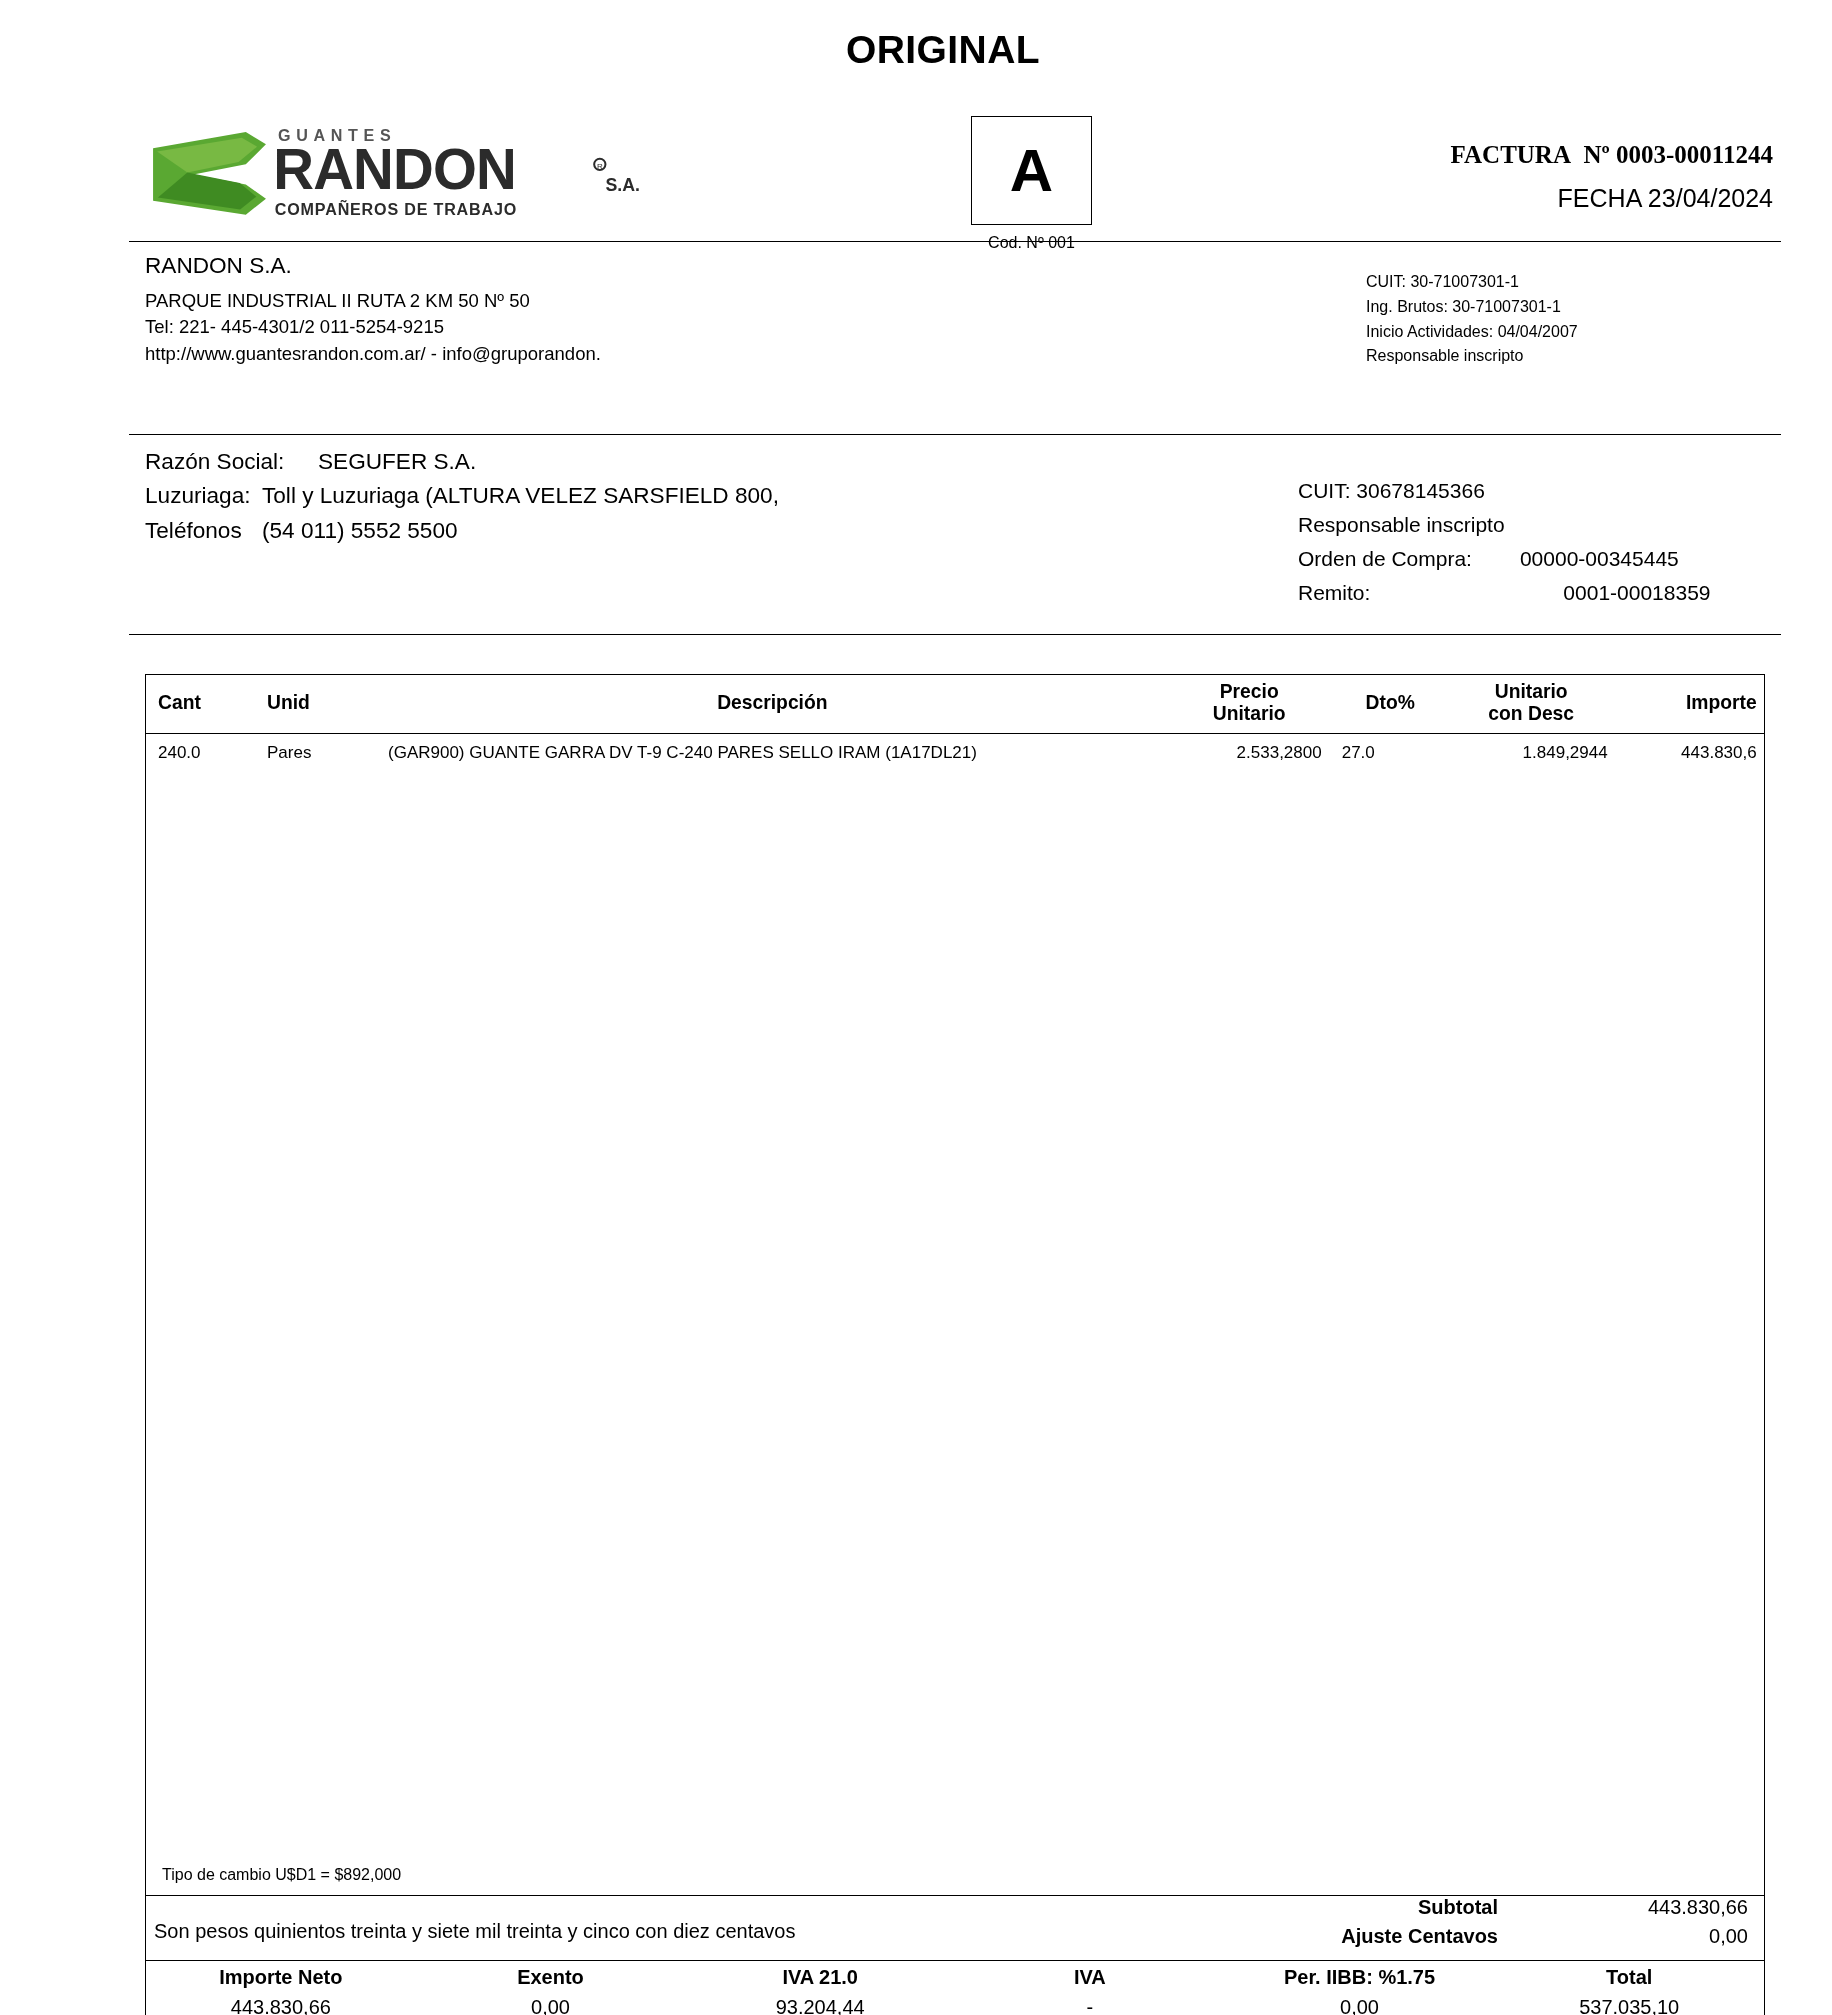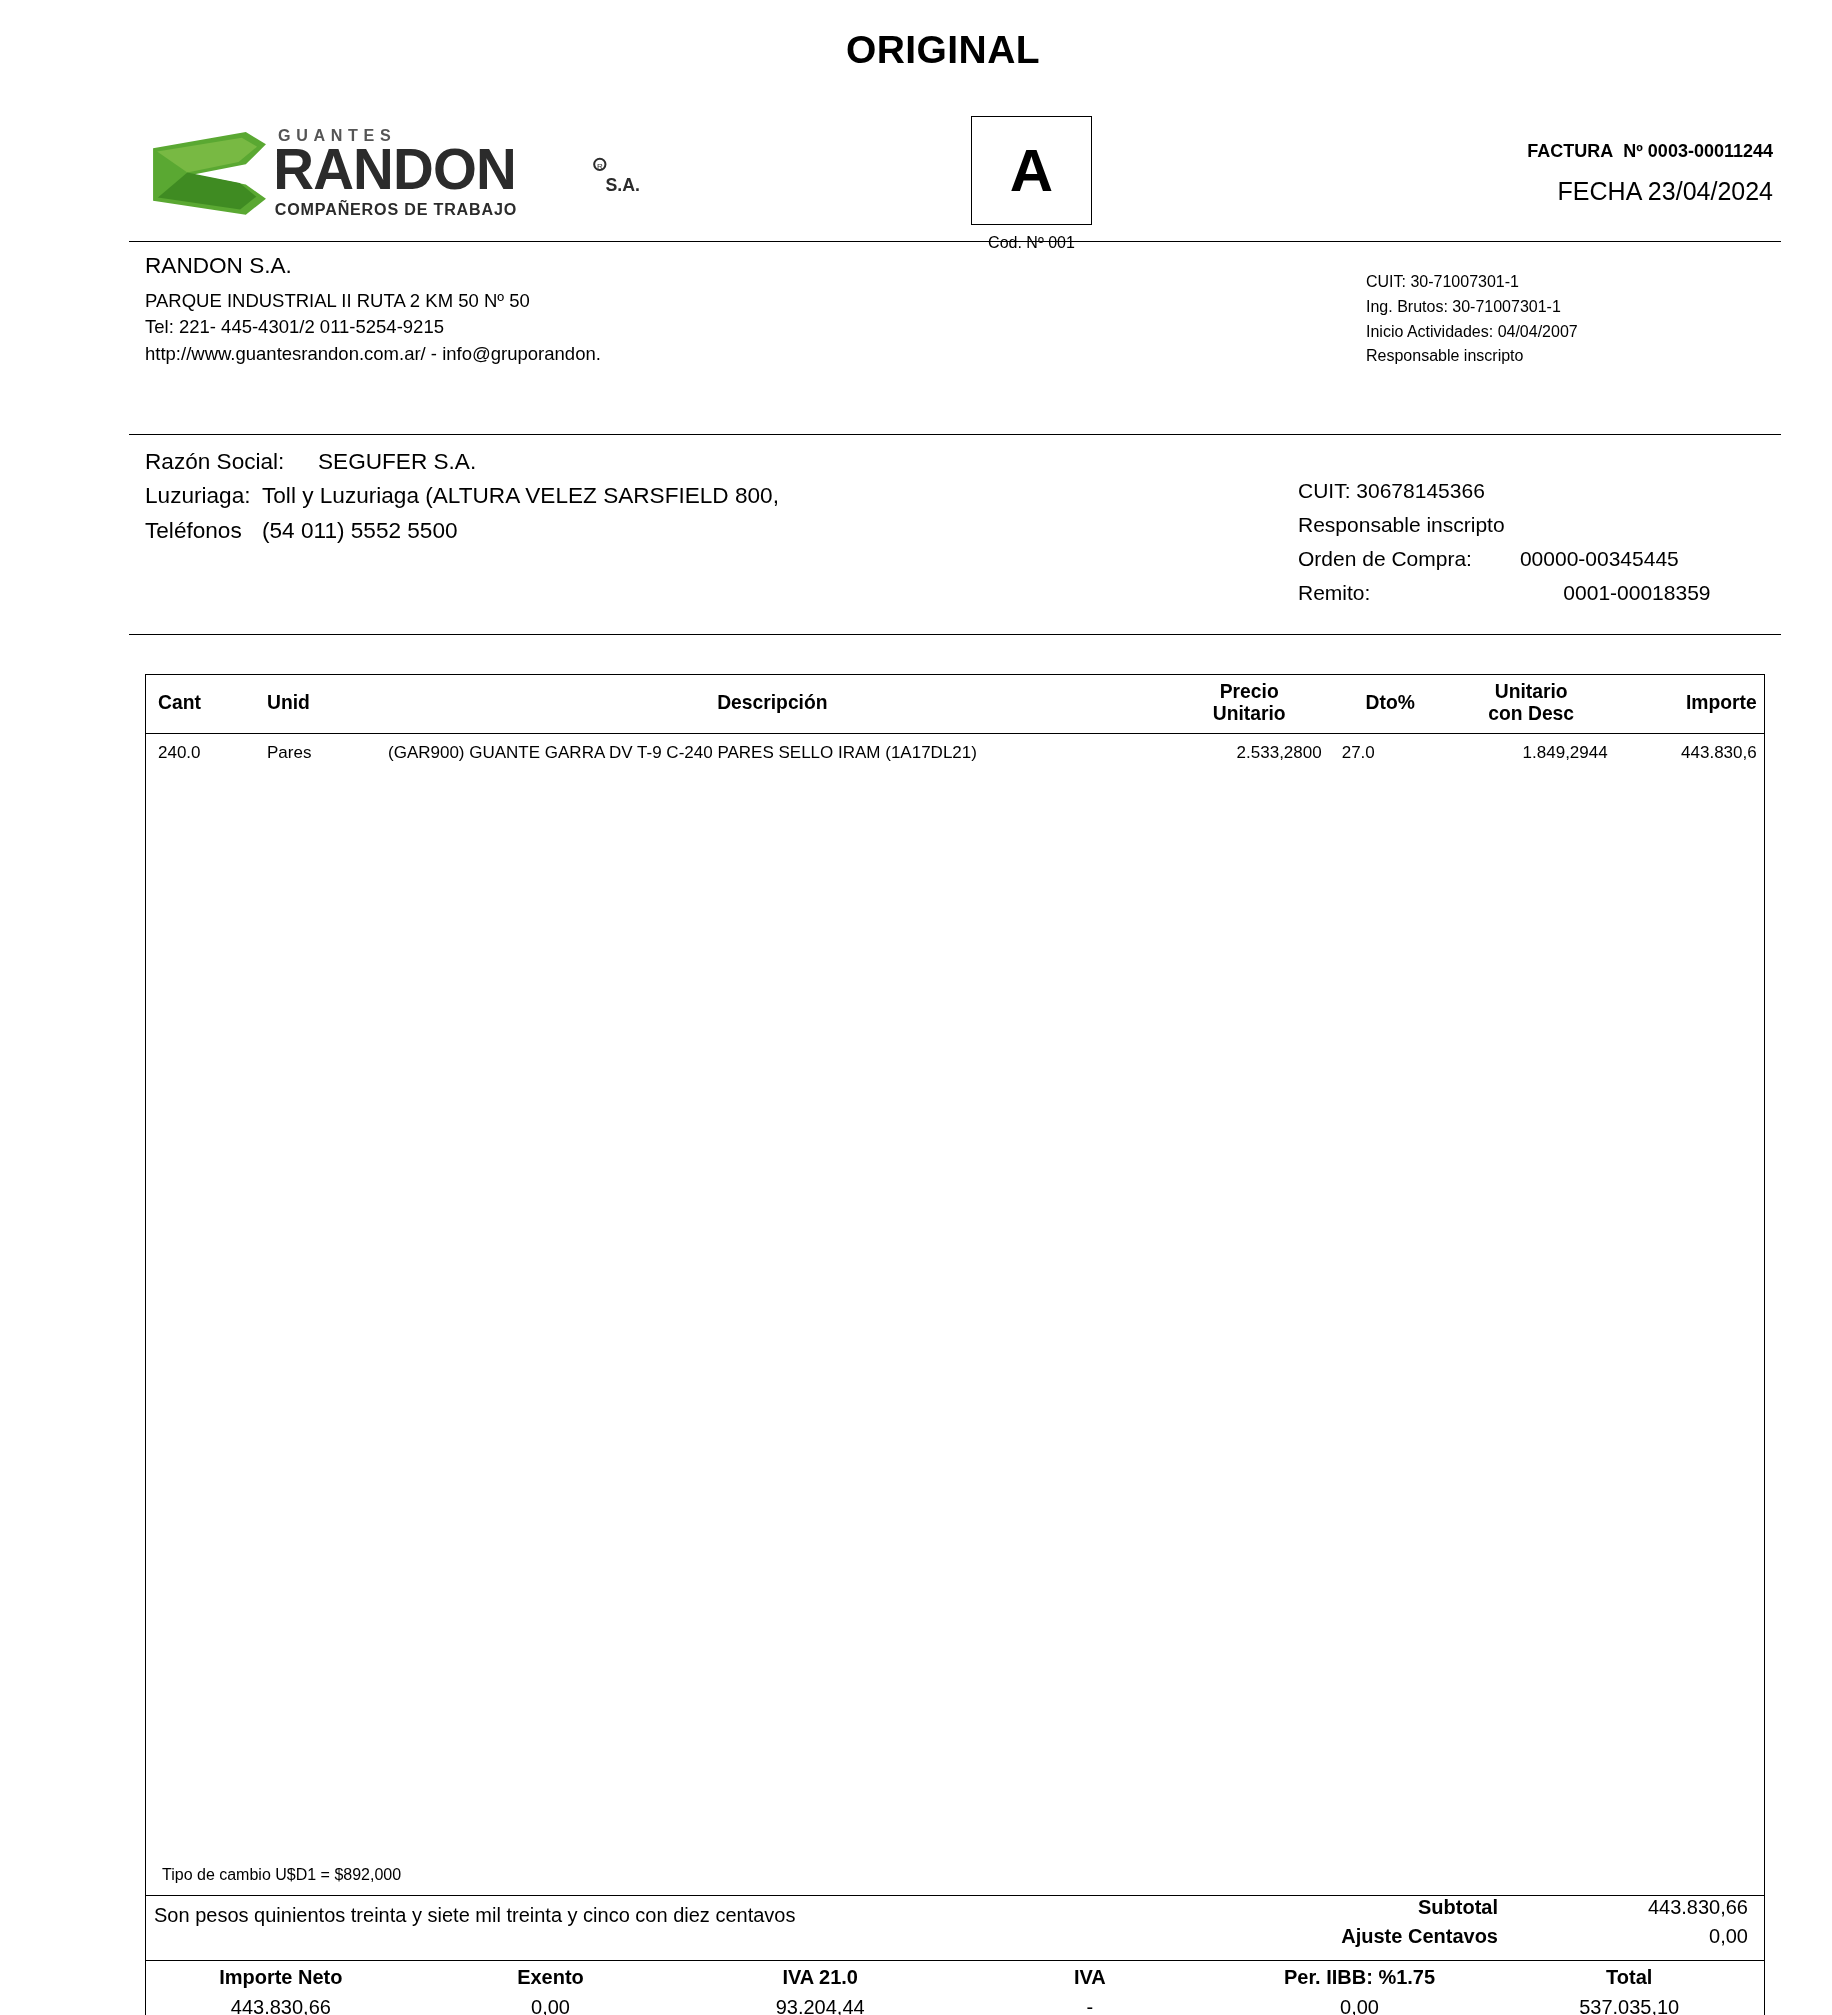--- a/index.html
+++ b/index.html
@@ -74,23 +74,24 @@
     text-align: center;
   }
 
   .invoice-meta {
     position: absolute;
     right: 8px;
     top: 69px;
     text-align: right;
   }
   .invoice-meta .line1 {
-    font-size: 18px;
+    font-size: 25px;
     font-weight: bold;
     white-space: nowrap;
+    font-family: Liberation Serif, serif;
   }
   .invoice-meta .line1 .num { font-weight: bold; }
   .invoice-meta .line2 {
     font-size: 25px;
     margin-top: 15.3px;
     white-space: nowrap;
   }
 
   .rule {
     border-top: 1.6px solid #000;
@@ -210,20 +211,21 @@
     box-sizing: border-box;
   }
   .tot-top {
     display: flex;
     align-items: stretch;
   }
   .tot-words {
     flex: 1;
     font-size: 20px;
     padding: 8px 0 0 8px;
+    margin-top: 16px;
   }
   .tot-right {
     width: 596px;
   }
   .tot-line {
     display: flex;
     align-items: baseline;
     height: 29px;
   }
   .tot-line .lab {

